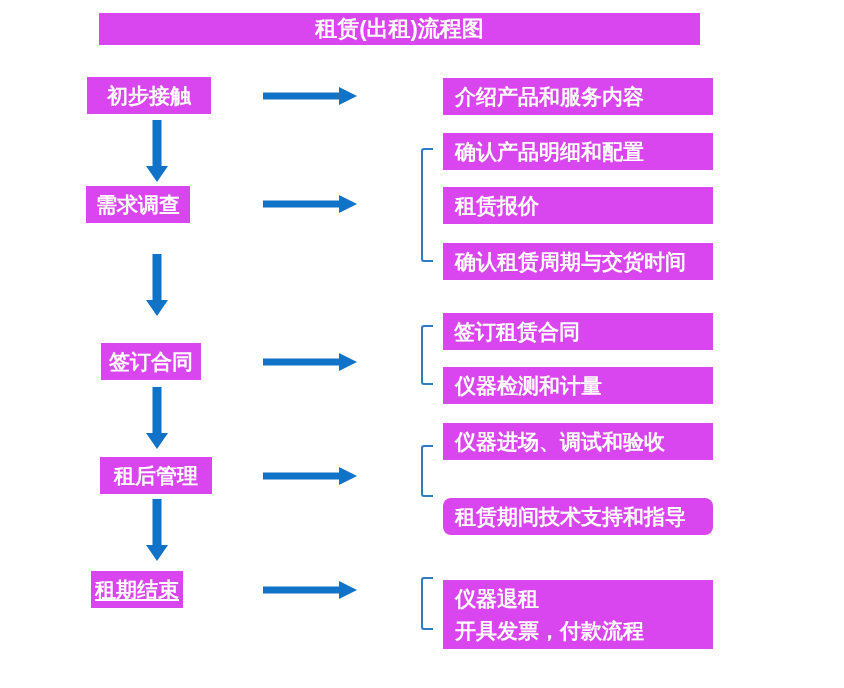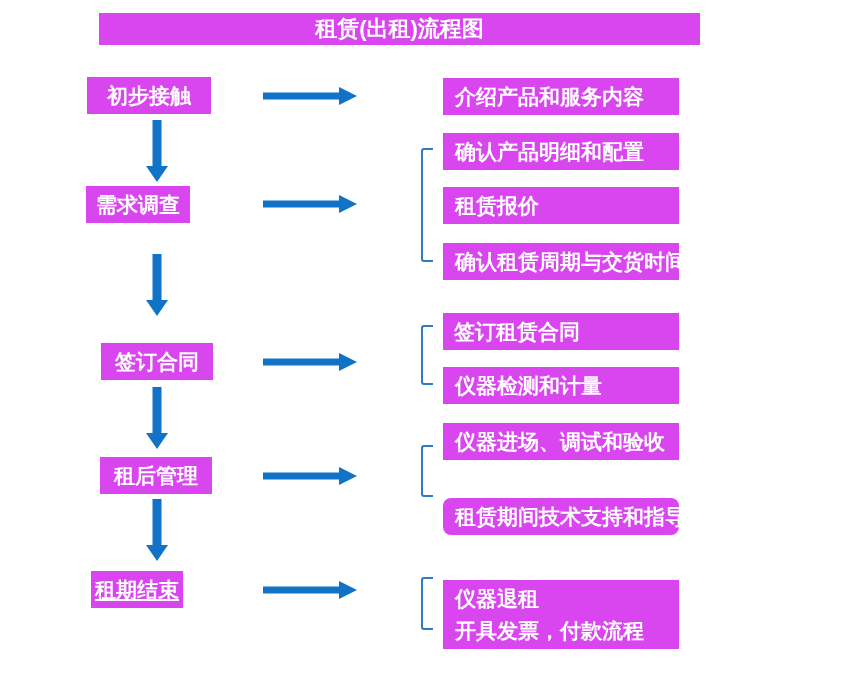--- a/index.html
+++ b/index.html
@@ -29,21 +29,21 @@
   .title-banner {
     left: 99px; top: 13px;
     width: 601px; height: 32px;
     line-height: 32px;
     font-size: 22px;
     text-align: center;
   }
   .stage-box { text-align: center; }
   .detail-box {
     left: 443px;
-    width: 236px;
+    width: 270px;
     text-align: left;
     padding-left: 12px;
   }
   .bracket {
     left: 421px;
     width: 12px;
     border-left: 2px solid #2E7CC3;
     border-top: 2px solid #2E7CC3;
     border-bottom: 2px solid #2E7CC3;
     border-radius: 3px 0 0 3px;
@@ -54,21 +54,21 @@
 </style>
 </head>
 <body>
 
 <div class="canvas">
 
   <div class="abs bluebox title-banner">租赁(出租)流程图</div>
 
   <div class="abs bluebox stage-box" style="left:87px; top:77px;  width:124px;">初步接触</div>
   <div class="abs bluebox stage-box" style="left:86px; top:186px; width:104px;">需求调查</div>
-  <div class="abs bluebox stage-box" style="left:101px; top:343px; width:112px;">签订合同</div>
+  <div class="abs bluebox stage-box" style="left:101px; top:343px; width:100px;">签订合同</div>
   <div class="abs bluebox stage-box" style="left:100px; top:457px; width:112px;">租后管理</div>
   <div class="abs bluebox stage-box" style="left:91px;  top:571px; width:92px;text-decoration:underline;">租期结束</div>
 
   <div class="abs" style="left:146px; top:120px;">
     <svg class="arrow-svg" width="22" height="62" viewBox="0 0 22 62">
         <rect class="arrow-fill" x="6.5" y="0" width="9" height="47"></rect>
         <polygon class="arrow-fill" points="0,46 22,46 11,62"></polygon>
       </svg>
   </div>
   <div class="abs" style="left:146px; top:254px;">

